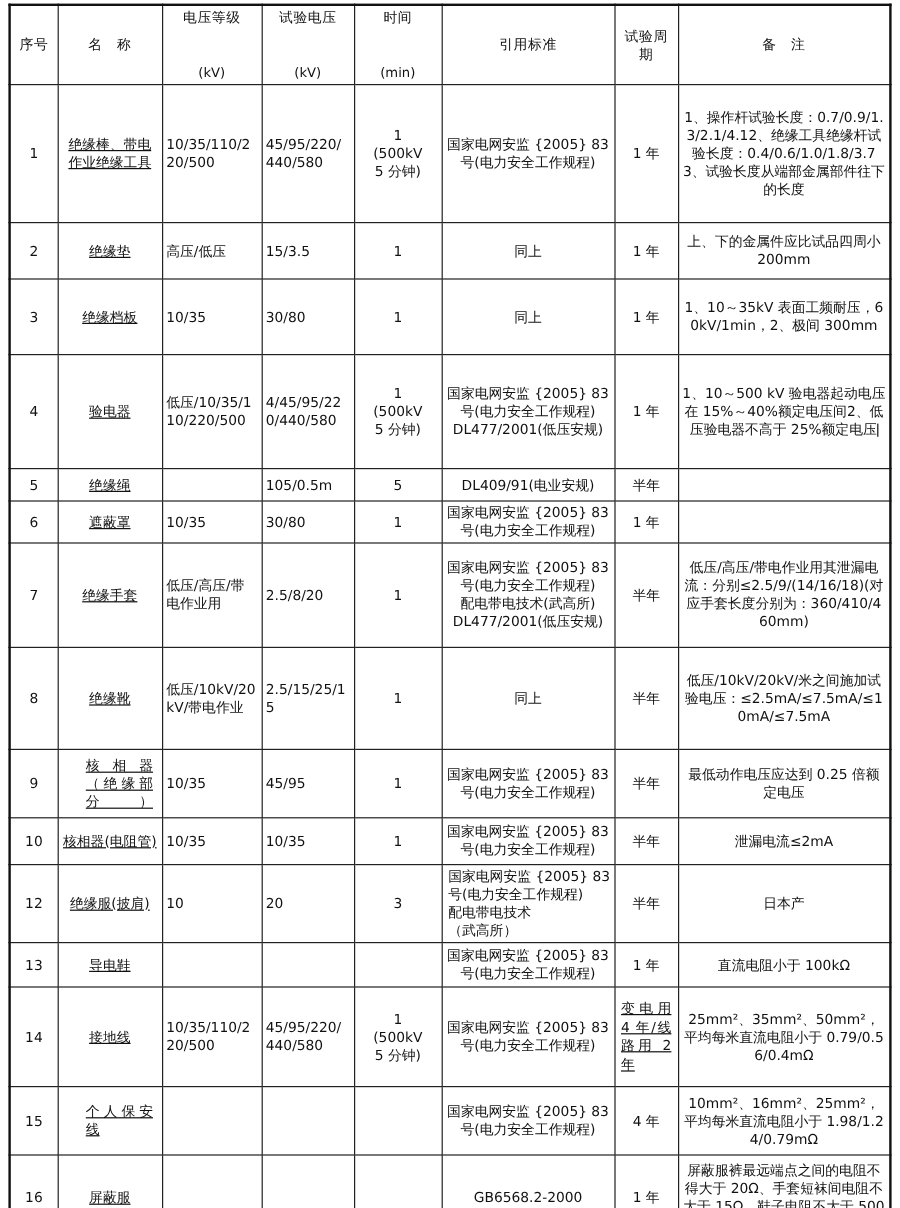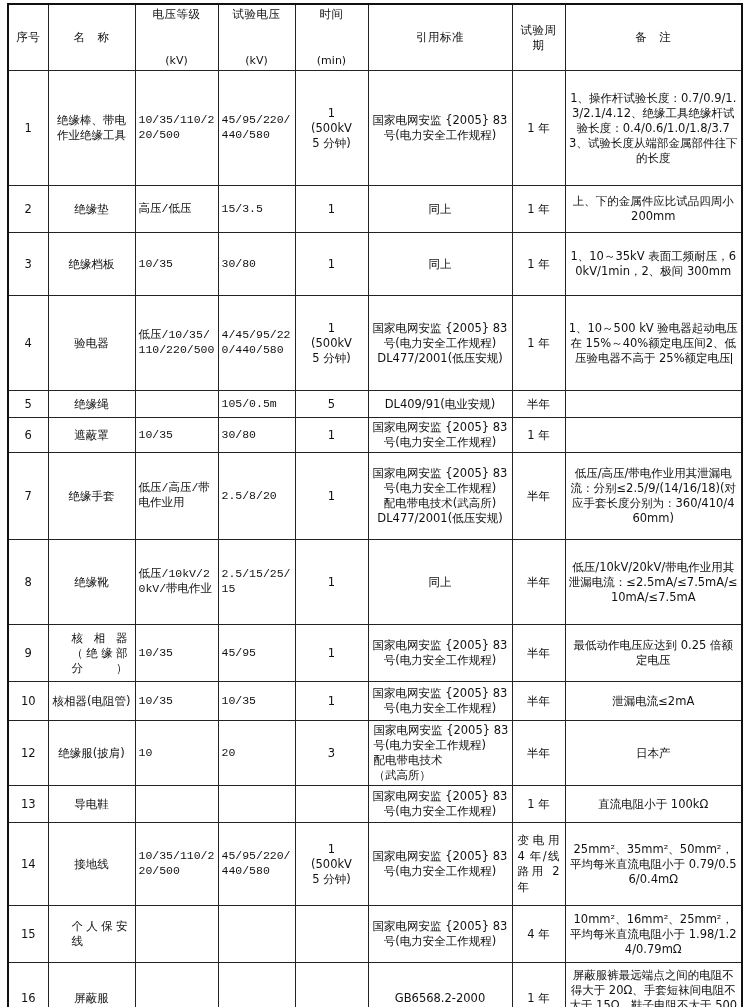--- a/index.html
+++ b/index.html
@@ -58,28 +58,28 @@
     line-height: 1.22;
   }
   thead td .sub {
     display: block;
     font-weight: normal;
     font-size: 11px;
     letter-spacing: 0;
     margin-top: 32px;
   }
   td.seq   { text-align: center; font-size: 11.5px; }
-  td.name  { text-align: center; font-weight: bold; font-size: 12px; line-height: 1.35; }
+  td.name  { text-align: center; font-weight: bold; font-size: 12px; line-height: 1.35; text-decoration: underline; }
   td.name.justify { text-align: justify; text-align-last: justify; padding-left: 23px; padding-right: 7px; }
-  td.volt, td.test { text-align: left; padding-left: 5px; font-family: Liberation Mono, monospace; }
+  td.volt, td.test { text-align: left; padding-left: 5px; }
   td.time  { text-align: center; }
   td.std   { text-align: center; line-height: 1.32; margin-left: 26px; }
   td.std.left { text-align: left; padding-left: 5px; }
   td.cycle { text-align: center; }
-  td.cycle.justify { text-align: justify; text-align-last: justify; padding-left: 5px; padding-right: 5px; line-height: 1.35; }
+  td.cycle.justify { text-align: justify; text-align-last: justify; padding-left: 5px; padding-right: 5px; line-height: 1.35; text-decoration: underline; }
   td.remark{ text-align: center; padding-left: 5px; line-height: 1.35; }
   .nowrapline { display: block; }
   .caret {
     display: inline-block;
     width: 1px;
     height: 11px;
     background: #111;
     vertical-align: -2px;
     margin-left: 0px;
   }
@@ -228,21 +228,21 @@
         <tr class="r-8">
           <td class="seq">8</td>
           <td class="name">绝缘靴</td>
           <td class="volt">低压/10kV/20kV/带电作业</td>
           <td class="test">2.5/15/25/15</td>
           <td class="time">
             <span class="nowrapline">1</span>
           </td>
           <td class="std">同上</td>
           <td class="cycle">半年</td>
-          <td class="remark">低压/10kV/20kV/带电作业用其泄漏电流：≤2.5mA/≤7.5mA/≤10mA/≤7.5mA</td>
+          <td class="remark">低压/10kV/20kV/米之间施加试验电压：≤2.5mA/≤7.5mA/≤10mA/≤7.5mA</td>
         </tr>
         <tr class="r-9">
           <td class="seq">9</td>
           <td class="name justify">核相器（绝缘部分）</td>
           <td class="volt">10/35</td>
           <td class="test">45/95</td>
           <td class="time">
             <span class="nowrapline">1</span>
           </td>
           <td class="std">国家电网安监 {2005} 83 号(电力安全工作规程)</td>

